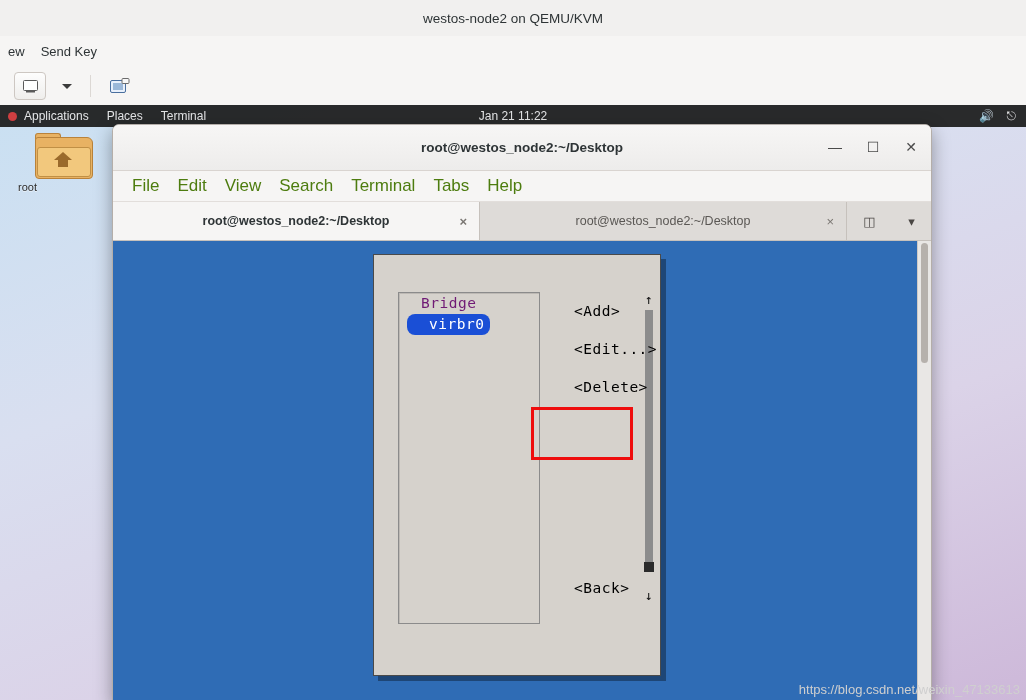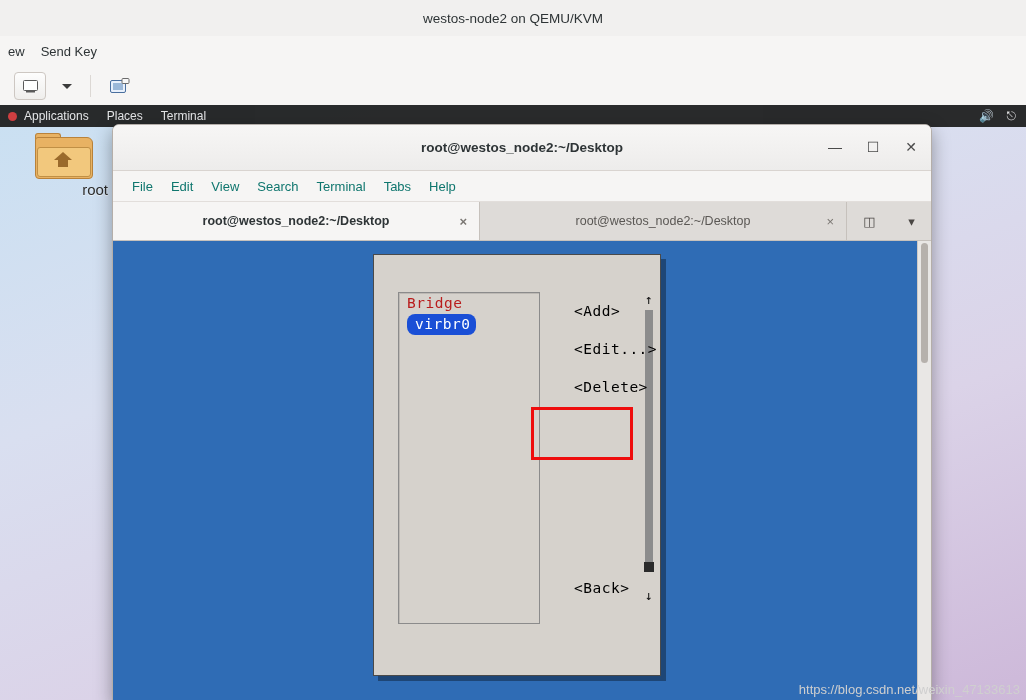--- a/index.html
+++ b/index.html
@@ -113,23 +113,23 @@
     font-size: 12px;
   }
   .gnome-right {
     position: absolute; right: 10px;
     display: flex; align-items: center; gap: 12px;
   }
 
   .desk-icon {
     position: absolute;
     width: 90px;
-    text-align: right;
+    text-align: left;
     color: #2b2b2b;
-    font-size: 15px;
+    font-size: 11px;
   }
   .desk-icon .label { margin-top: 4px; text-shadow: 0 1px 0 rgba(255,255,255,.6); }
 
   
   .folder {
     width: 56px; height: 44px;
     margin: 0 auto;
     position: relative;
   }
   .folder .back {
@@ -240,22 +240,22 @@
   }
 
   .term-menubar {
     height: 30px;
     display: flex; align-items: center;
     padding-left: 10px;
     background: #f6f5f4;
     border-bottom: 1px solid #e2dedb;
   }
   .term-menubar div {
-    font-size: 13px;
-    color: #0f766e;
+    font-size: 17px;
+    color: #4d7c0f;
     padding: 3px 9px;
   }
 
   .term-tabs {
     height: 38px;
     display: flex; align-items: stretch;
     background: #dedbd8;
     border-bottom: 1px solid #c6c1bc;
   }
   .tab {
@@ -320,22 +320,22 @@
     position: absolute;
     left: 0; top: 0;
     width: 140px; height: 330px;
     background: #d6d2cc;
     border: 1px solid #8b8b8b;
     box-shadow: inset 1px 1px 0 #bdb9b4;
     font-family: "DejaVu Sans Mono", monospace;
   }
   .nc-list .item {
     font-size: 14.5px;
-    color: #b91c1c;
-    padding-left: 8px;
+    color: #701a75;
+    padding-left: 22px;
     line-height: 21px;
     letter-spacing: 0.5px;
   }
   .nc-list .item.sel {
     background: #1a4fd6;
     color: #ffffff;
     display: inline-block;
     padding-right: 6px;
     margin-left: 8px;
     border-radius: 8px;
@@ -432,20 +432,21 @@
 </div>
 
 <div class="guest">
   <div class="guest-wall"></div>
 
   <div class="gnome-topbar">
     <span class="dot"></span>
     <span class="tb-label">Applications</span>
     <span class="tb-label">Places</span>
     <span class="tb-label">Terminal</span>
+    <span class="gnome-clock">Jan 21  11:22</span>
     <span class="gnome-right">
       <span>🔊</span>
       <span>⎋</span>
     </span>
   </div>
 
   <div class="desk-icon" style="left:18px; top:28px;">
     <div class="folder">
       <div class="tab"></div>
         <div class="back"></div>

